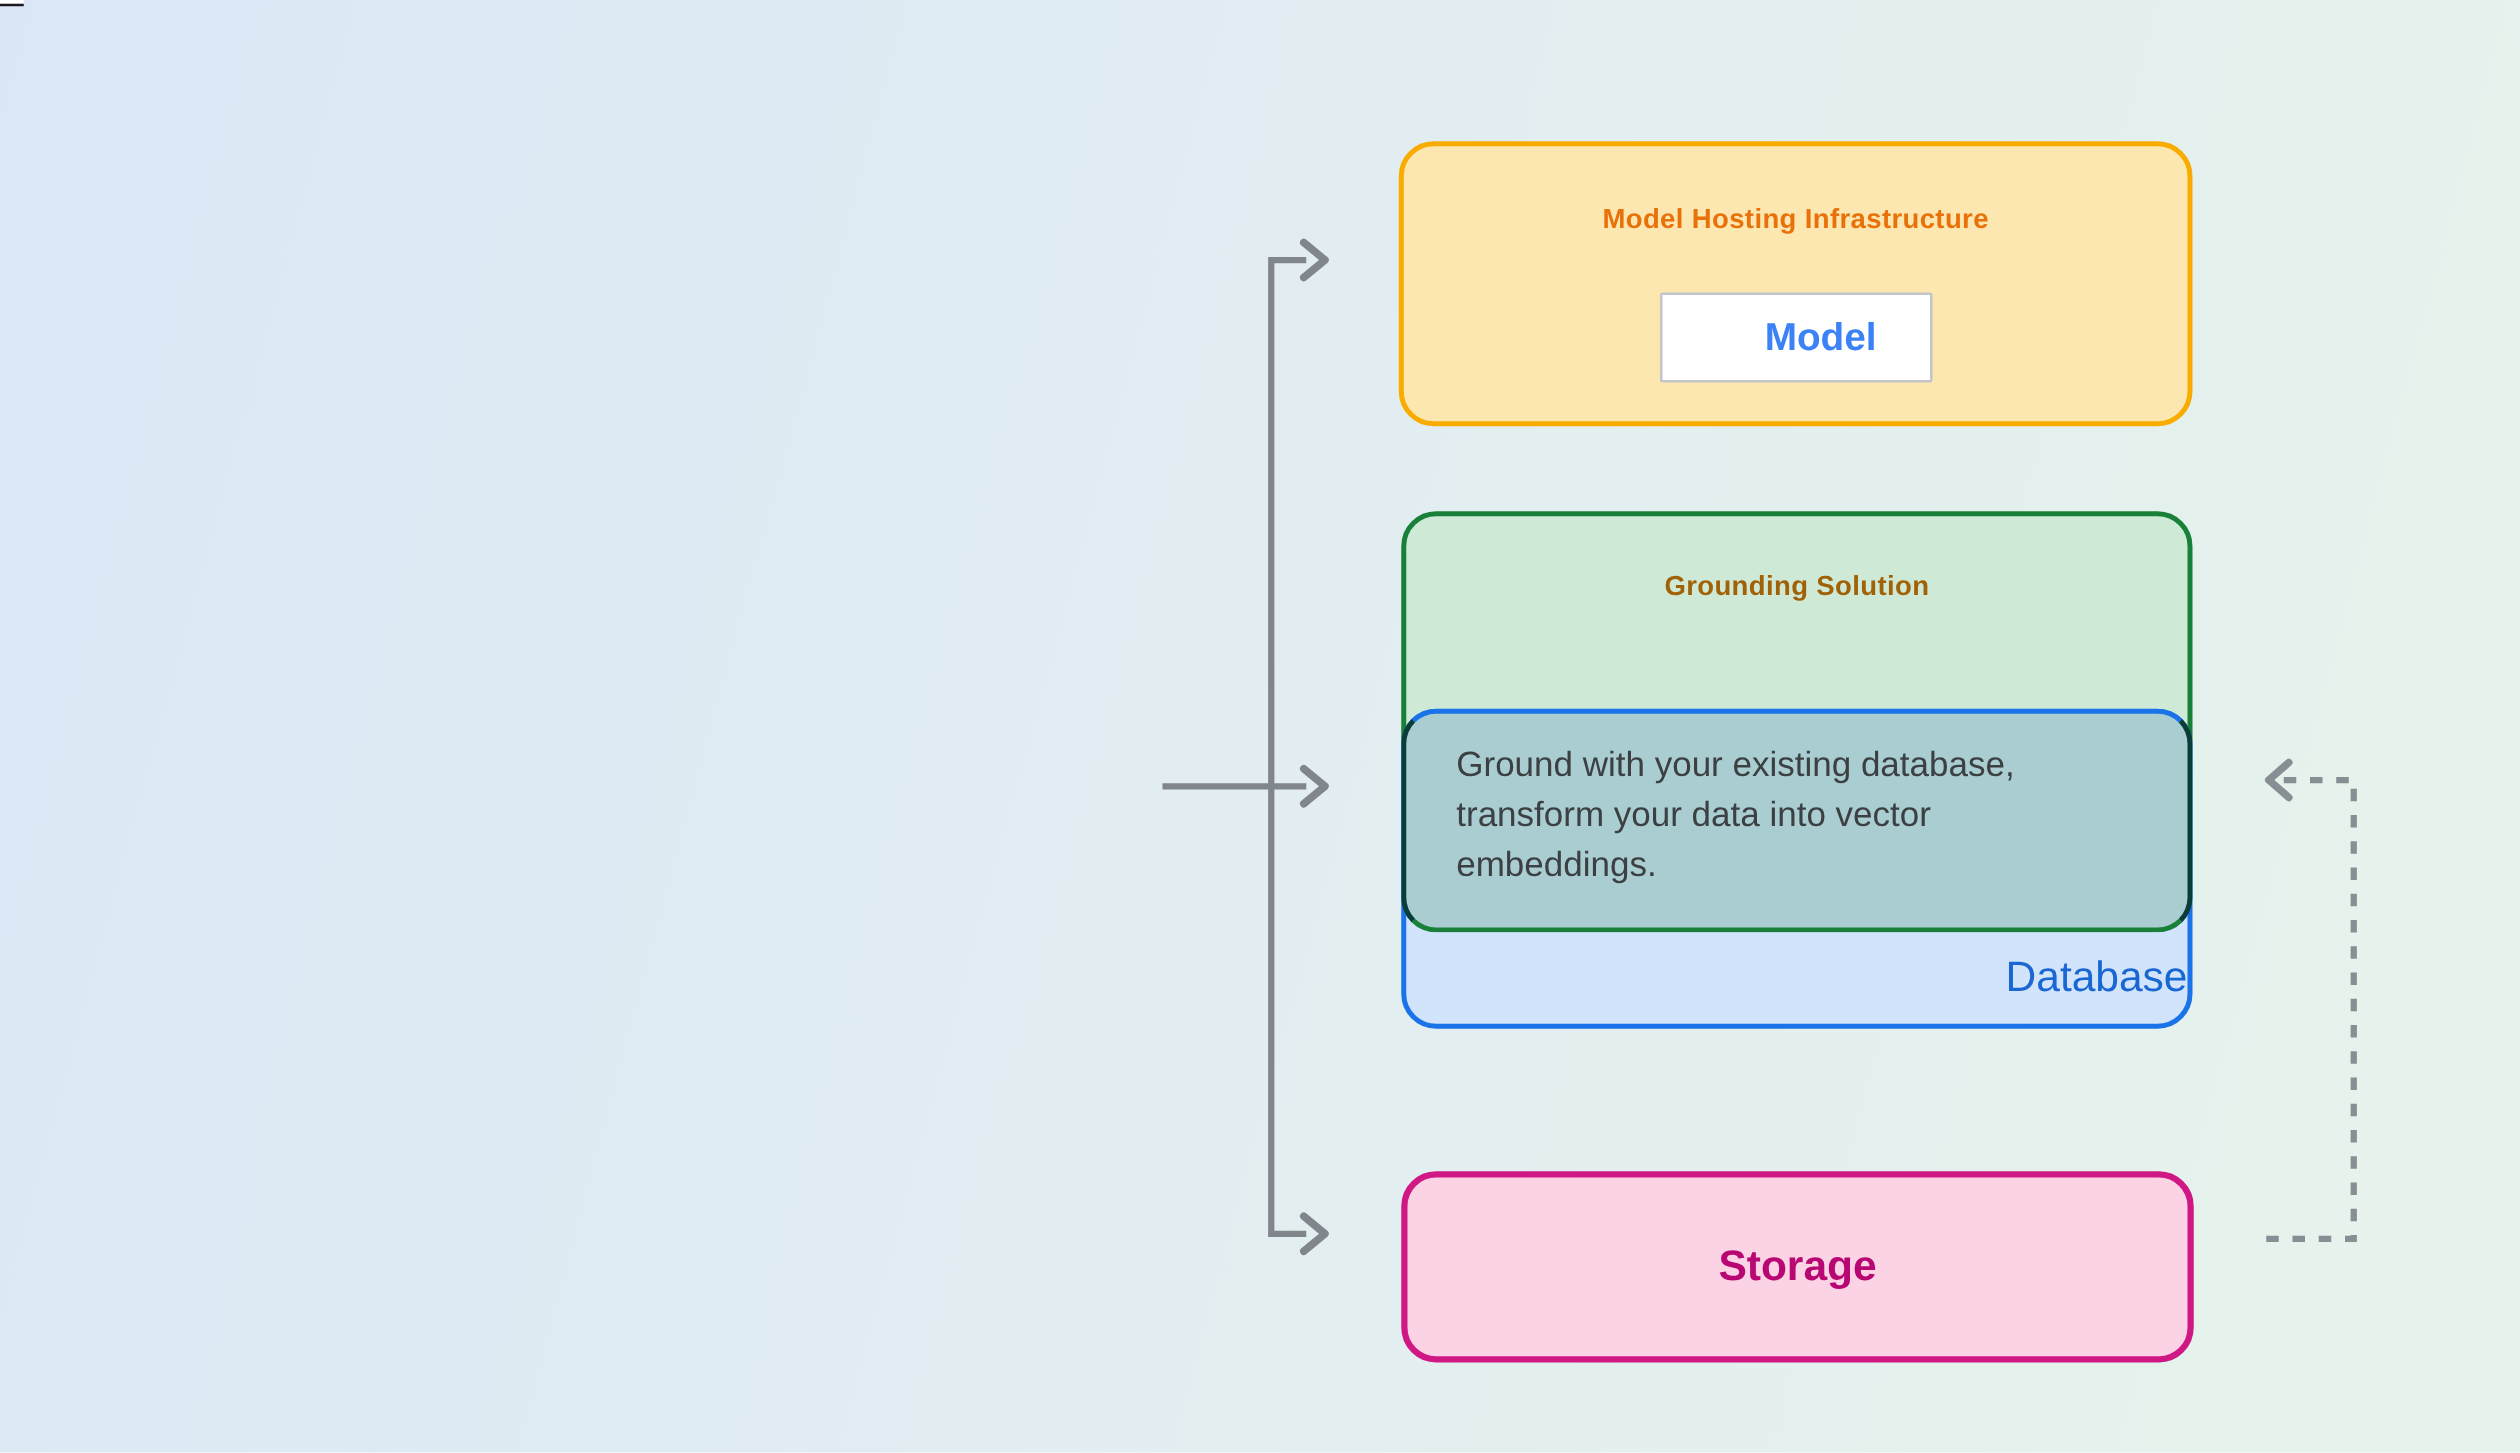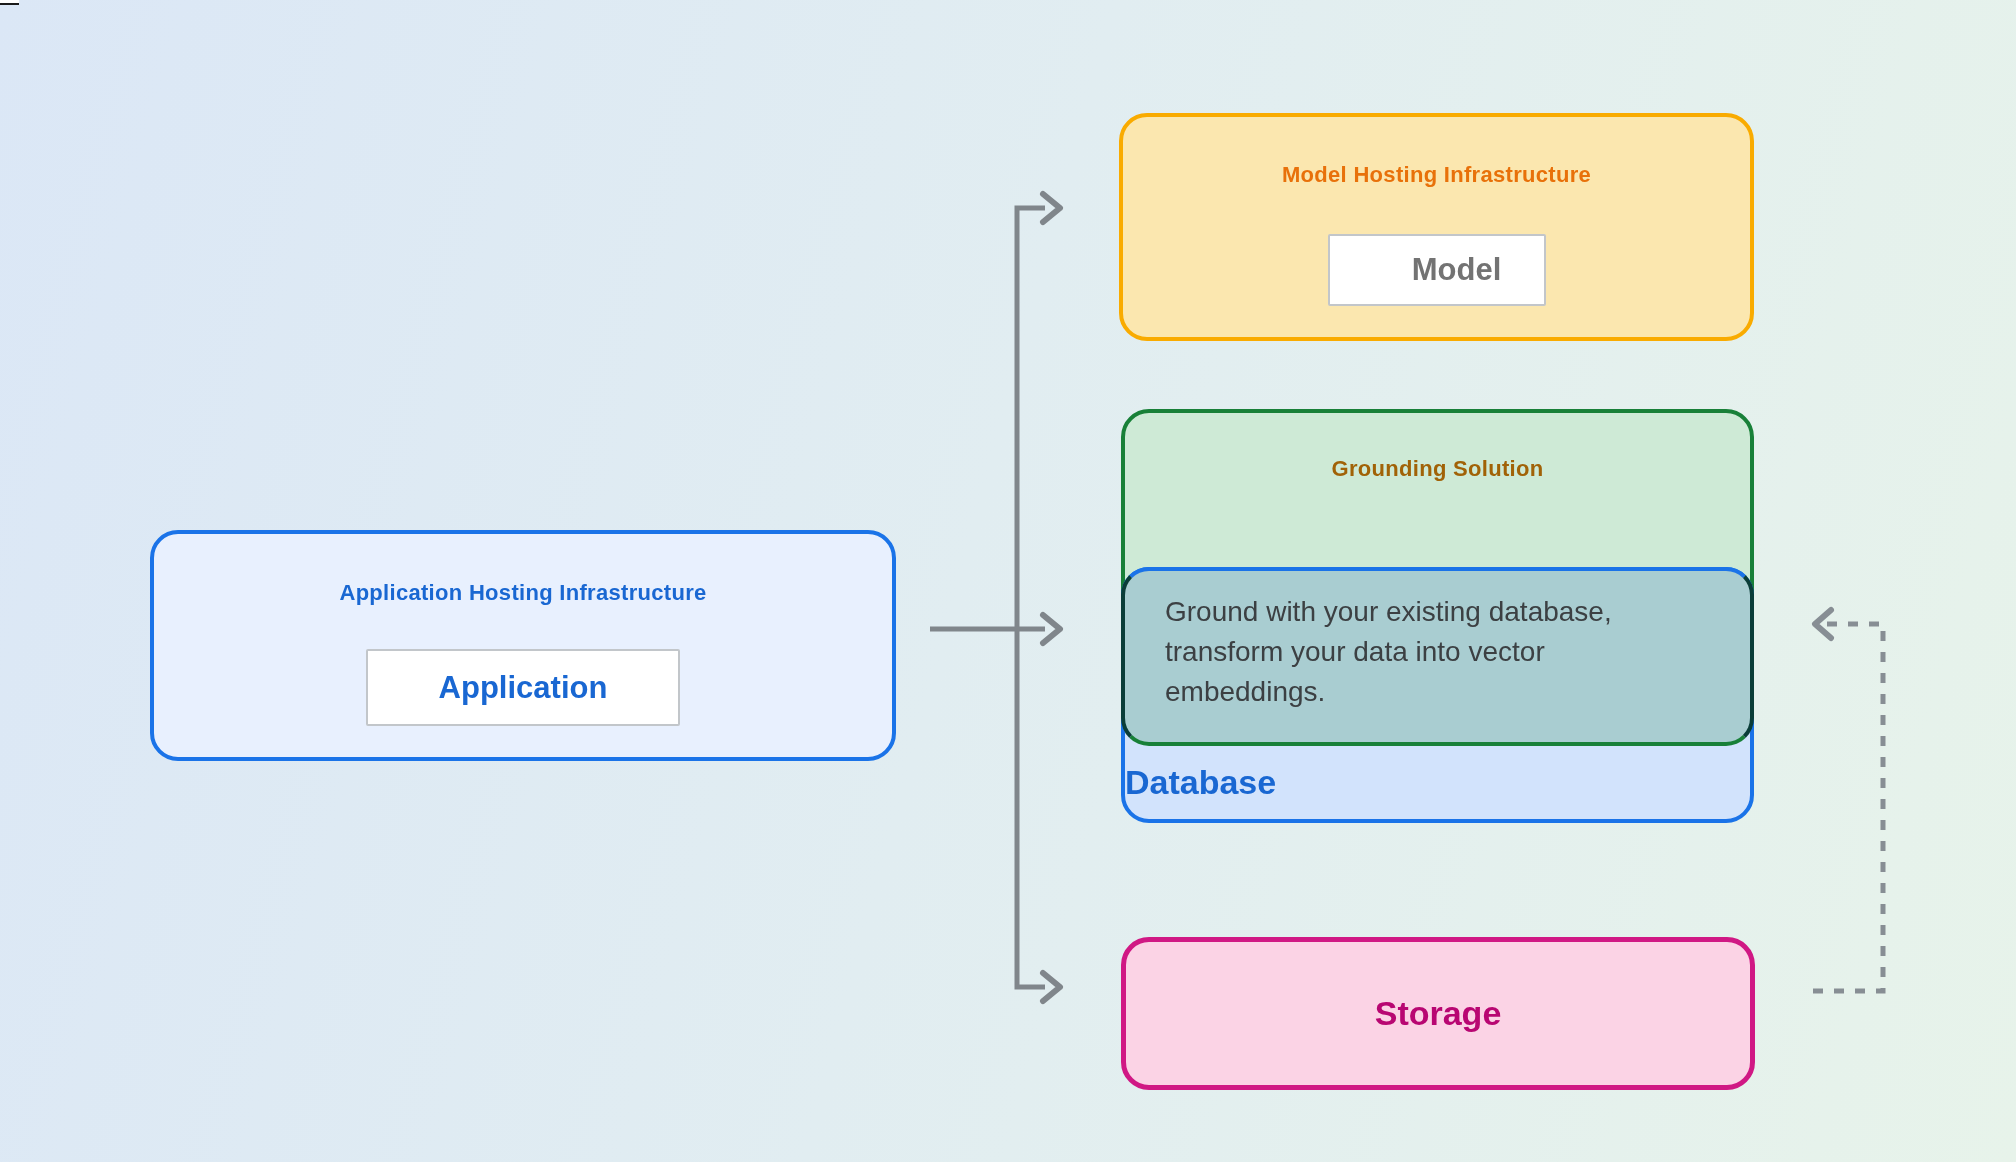--- a/index.html
+++ b/index.html
@@ -27,29 +27,29 @@
   }
 
   
   .app-box{left:150px;top:530px;width:746px;height:231px;background:#e8f0fe;border:4px solid #1a73e8;}
   .app-box .box-title{top:40px;color:#1967d2;}
   .app-box .chip{top:115px;width:314px;height:77px;color:#1967d2;}
 
   
   .model-box{left:1119px;top:113px;width:635px;height:228px;background:#fbe7af;border:4px solid #f9ab00;}
   .model-box .box-title{top:39px;color:#e8710a;}
-  .model-box .chip{top:117px;width:218px;height:72px;color:#737373;padding-left:40px;}
+  .model-box .chip{top:117px;width:218px;height:72px;color:#3b82f6;padding-left:40px;}
 
   
   .grounding-box{left:1121px;top:409px;width:633px;height:337px;background:#ceead6;border:4px solid #188038;}
   .grounding-box .box-title{top:37px;color:#a16207;}
 
   
   .database-box{left:1121px;top:567px;width:633px;height:256px;background:#d2e3fc;border:4px solid #1a73e8;}
-  .database-label{position:absolute;left:0;right:0;top:192px;text-align:left;font-weight:bold;font-size:34px;color:#1967d2;}
+  .database-label{position:absolute;left:0;right:0;top:192px;text-align:right;font-weight:normal;font-size:34px;color:#1967d2;}
 
   
   .overlap-box{
     left:1121px;top:567px;width:633px;height:179px;background:#a9cdd1;
     border-top:4px solid #1a73e8;border-bottom:4px solid #188038;
     border-left:4px solid #0a3d38;border-right:4px solid #0a3d38;
     display:flex;align-items:flex-start;justify-content:center;
   }
   .overlap-text{
     margin-top:21px;max-width:545px;text-align:left;
@@ -78,26 +78,20 @@
     <path d="M1045 208 L1017 208 L1017 987 L1045 987" fill="none" stroke="#80868b" stroke-width="5"></path>
     <path d="M930 629 H1045" fill="none" stroke="#80868b" stroke-width="5"></path>
     <path d="M1043 194 L1060 208 L1043 222" fill="none" stroke="#80868b" stroke-width="6" stroke-linecap="round" stroke-linejoin="round"></path>
     <path d="M1043 615 L1060 629 L1043 643" fill="none" stroke="#80868b" stroke-width="6" stroke-linecap="round" stroke-linejoin="round"></path>
     <path d="M1043 973 L1060 987 L1043 1001" fill="none" stroke="#80868b" stroke-width="6" stroke-linecap="round" stroke-linejoin="round"></path>
 
     <path d="M1813 991 H1883 V624 H1827" fill="none" stroke="#878e94" stroke-width="5" stroke-dasharray="10 11"></path>
     <path d="M1831 610 L1815 624 L1831 638" fill="none" stroke="#878e94" stroke-width="6" stroke-linecap="round" stroke-linejoin="round"></path>
   </svg>
 
-  <div class="box app-box">
-    <div class="box-title">Application Hosting Infrastructure</div>
-    <div class="chip">
-      <span>Application</span>
-    </div>
-  </div>
 
   <div class="box model-box">
     <div class="box-title">Model Hosting Infrastructure</div>
     <div class="chip">
       <span>Model</span>
     </div>
   </div>
 
   <div class="box grounding-box">
     <div class="box-title">Grounding Solution</div>

